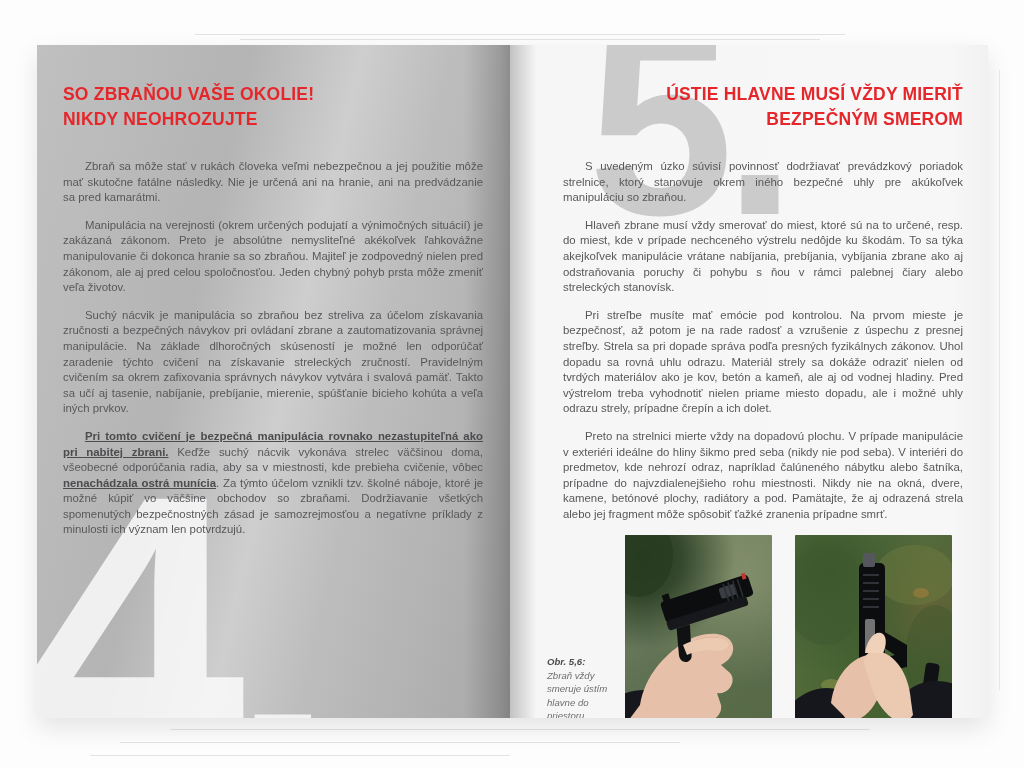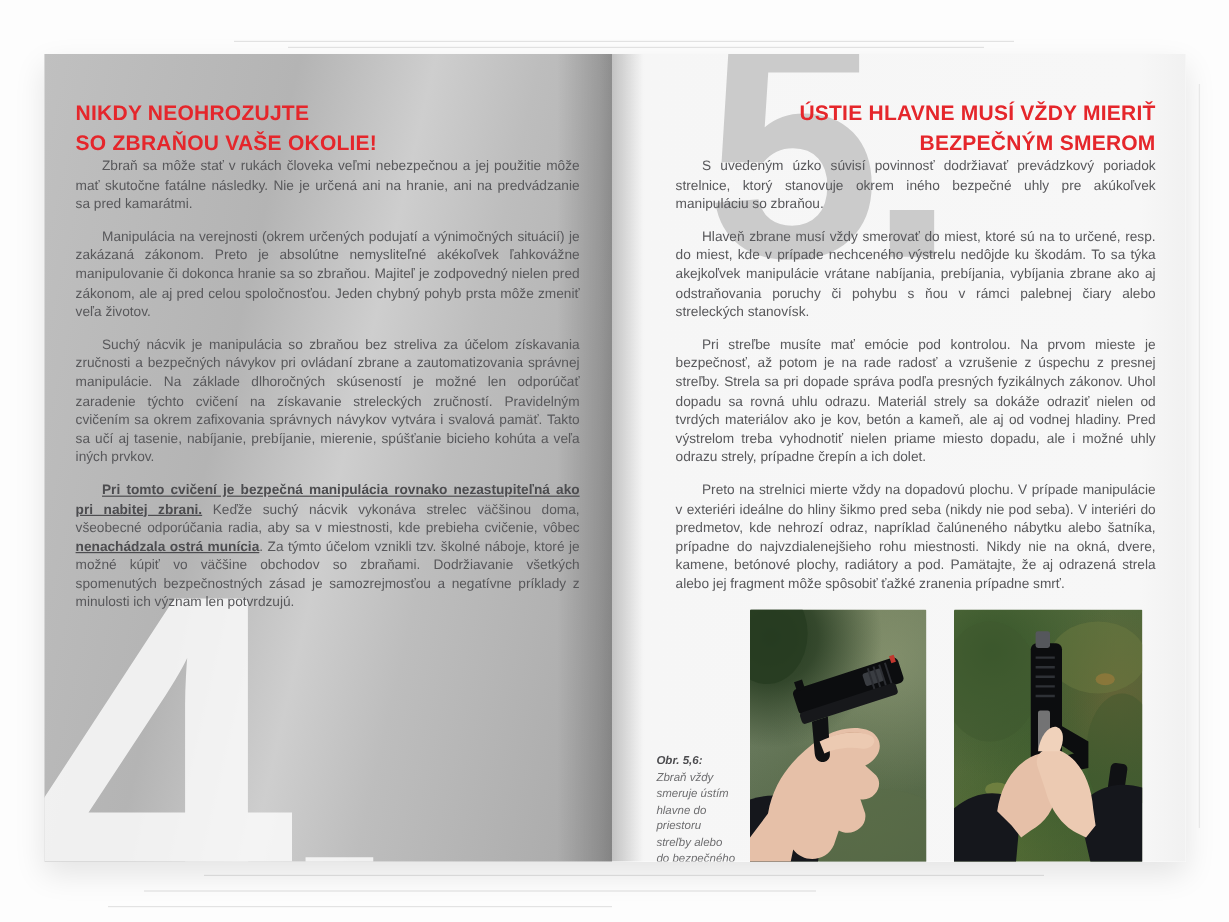--- a/index.html
+++ b/index.html
@@ -20,21 +20,21 @@
     background:linear-gradient(90deg, rgba(0,0,0,0) 0%, rgba(0,0,0,0.16) 78%, rgba(60,60,60,0.34) 100%); }
   .watermark-left { position:absolute; left:-14px; bottom:-118px;
     font-size:400px; font-weight:700; letter-spacing:-18px;
     color:rgba(250,250,250,0.85); line-height:1; z-index:1; }
   .left-content { position:relative; z-index:2; padding:37px 27px 0 26px; }
 
   .heading { color:#e5262b; font-weight:700; font-size:17.5px; line-height:25px;
     letter-spacing:0.2px; }
   .heading-right { text-align:right; }
 
-  .body-copy { }
+  .body-copy { margin-top:27px; }
   .body-copy p { color:#58585b; font-size:11.4px; line-height:15.6px;
     text-align:justify; text-indent:22px; margin-bottom:12px; }
   .body-copy b { color:#4c4c4f;text-decoration:underline; }
 
   
   .page-right { position:relative; width:478px; height:673px; overflow:hidden;
     background:linear-gradient(90deg,#ededed 0%, #f6f6f6 6%, #f7f7f7 92%, #f1f1f1 100%); }
   .page-right::before { content:""; position:absolute; top:0; left:0; width:26px; height:100%;
     background:linear-gradient(90deg, rgba(0,0,0,0.18), rgba(0,0,0,0)); z-index:3; }
   .watermark-right { position:absolute; left:78px; top:-52px;
@@ -76,22 +76,22 @@
   <div class="fan-line" style="left:90px; top:755px; width:420px;"></div>
   <div class="edge-line-right" style="left:999px; top:70px; height:620px;"></div>
 
   <div class="book">
 
     <div class="page-left">
       <div class="watermark-left">4.</div>
 
       <div class="left-content">
         <div class="heading">
+          <div>SO ZBRAŇOU VAŠE OKOLIE!</div>
           <div>NIKDY NEOHROZUJTE</div>
-          <div>SO ZBRAŇOU VAŠE OKOLIE!</div>
         </div>
 
         <div class="body-copy">
           <p>Zbraň sa môže stať v rukách človeka veľmi nebezpečnou a jej použitie môže mať skutočne fatálne následky. Nie je určená ani na hranie, ani na predvádzanie sa pred kamarátmi.</p>
           <p>Manipulácia na verejnosti (okrem určených podujatí a výnimočných situácií) je zakázaná zákonom. Preto je absolútne nemysliteľné akékoľvek ľahkovážne manipulovanie či dokonca hranie sa so zbraňou. Majiteľ je zodpovedný nielen pred zákonom, ale aj pred celou spoločnosťou. Jeden chybný pohyb prsta môže zmeniť veľa životov.</p>
           <p>Suchý nácvik je manipulácia so zbraňou bez streliva za účelom získavania zručnosti a bezpečných návykov pri ovládaní zbrane a zautomatizovania správnej manipulácie. Na základe dlhoročných skúseností je možné len odporúčať zaradenie týchto cvičení na získavanie streleckých zručností. Pravidelným cvičením sa okrem zafixovania správnych návykov vytvára i svalová pamäť. Takto sa učí aj tasenie, nabíjanie, prebíjanie, mierenie, spúšťanie bicieho kohúta a veľa iných prvkov.</p>
           <p><b>Pri tomto cvičení je bezpečná manipulácia rovnako nezastupiteľná ako pri nabitej zbrani.</b><span> Keďže suchý nácvik vykonáva strelec väčšinou doma, všeobecné odporúčania radia, aby sa v miestnosti, kde prebieha cvičenie, vôbec </span><b>nenachádzala ostrá munícia</b><span>. Za týmto účelom vznikli tzv. školné náboje, ktoré je možné kúpiť vo väčšine obchodov so zbraňami. Dodržiavanie všetkých spomenutých bezpečnostných zásad je samozrejmosťou a negatívne príklady z minulosti ich význam len potvrdzujú.</span></p>
         </div>
       </div>
     </div>

